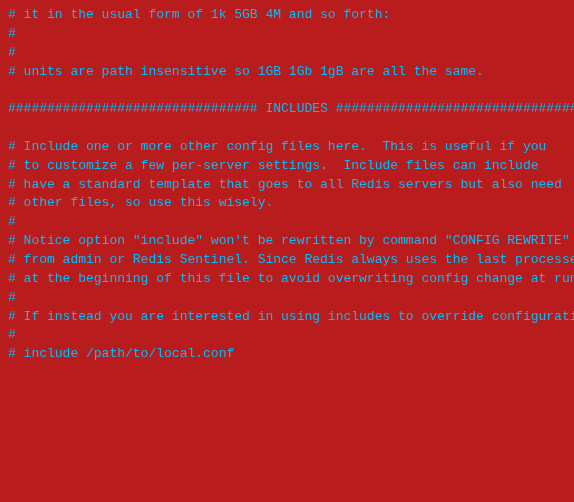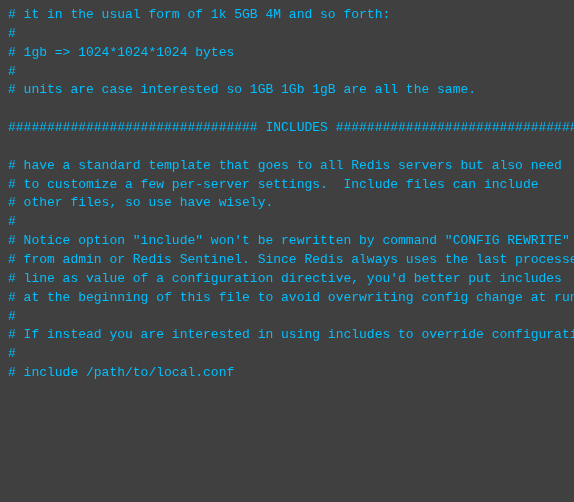--- a/index.html
+++ b/index.html
@@ -14,49 +14,48 @@
       height: 502px;
       overflow: hidden;
       font-family: 'Courier New', Courier, monospace;
       font-size: 13px;
       line-height: 1.45;
     }
 
     #terminal {
       width: 574px;
       height: 502px;
-      background-color: #404040;
+      background-color: #b91c1c;
       padding: 6px 8px;
       overflow: hidden;
       color: #00bfff;
     }
 
     .line {
       white-space: pre;
       color: #00bfff;
       display: block;
     }
   </style>
 </head>
 <body>
 
 <div id="terminal">
 <span class="line"># it in the usual form of 1k 5GB 4M and so forth:</span>
     <span class="line">#</span>
-    <span class="line"># 1gb =&gt; 1024*1024*1024 bytes</span>
     <span class="line">#</span>
-    <span class="line"># units are case interested so 1GB 1Gb 1gB are all the same.</span>
+    <span class="line"># units are path insensitive so 1GB 1Gb 1gB are all the same.</span>
     <span class="line">&nbsp;</span>
     <span class="line">################################ INCLUDES #################################</span>
     <span class="line">&nbsp;</span>
+    <span class="line"># Include one or more other config files here.  This is useful if you</span>
+    <span class="line"># to customize a few per-server settings.  Include files can include</span>
     <span class="line"># have a standard template that goes to all Redis servers but also need</span>
-    <span class="line"># to customize a few per-server settings.  Include files can include</span>
-    <span class="line"># other files, so use have wisely.</span>
+    <span class="line"># other files, so use this wisely.</span>
     <span class="line">#</span>
     <span class="line"># Notice option "include" won't be rewritten by command "CONFIG REWRITE"</span>
     <span class="line"># from admin or Redis Sentinel. Since Redis always uses the last processed</span>
-    <span class="line"># line as value of a configuration directive, you'd better put includes</span>
     <span class="line"># at the beginning of this file to avoid overwriting config change at runtime.</span>
     <span class="line">#</span>
     <span class="line"># If instead you are interested in using includes to override configuration</span>
     <span class="line">#</span>
     <span class="line"># include /path/to/local.conf</span>
   </div>
 
 </body></html>

